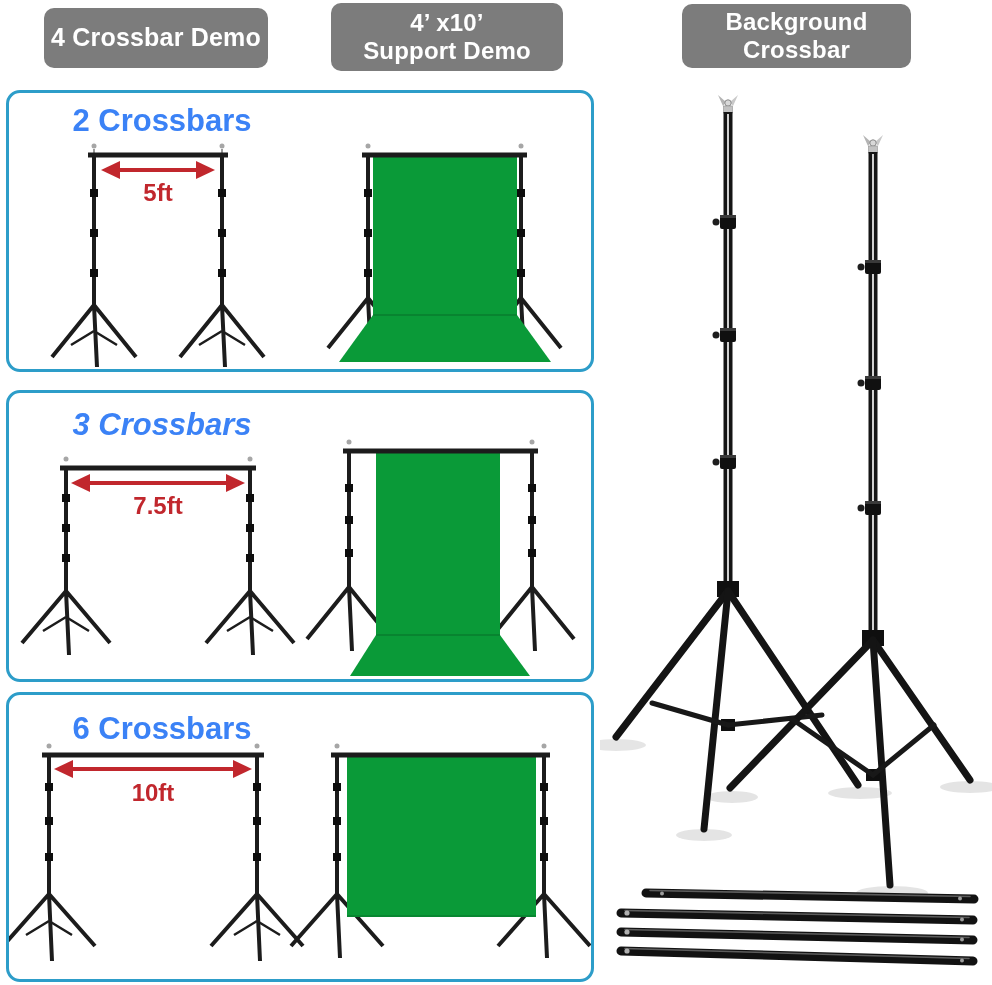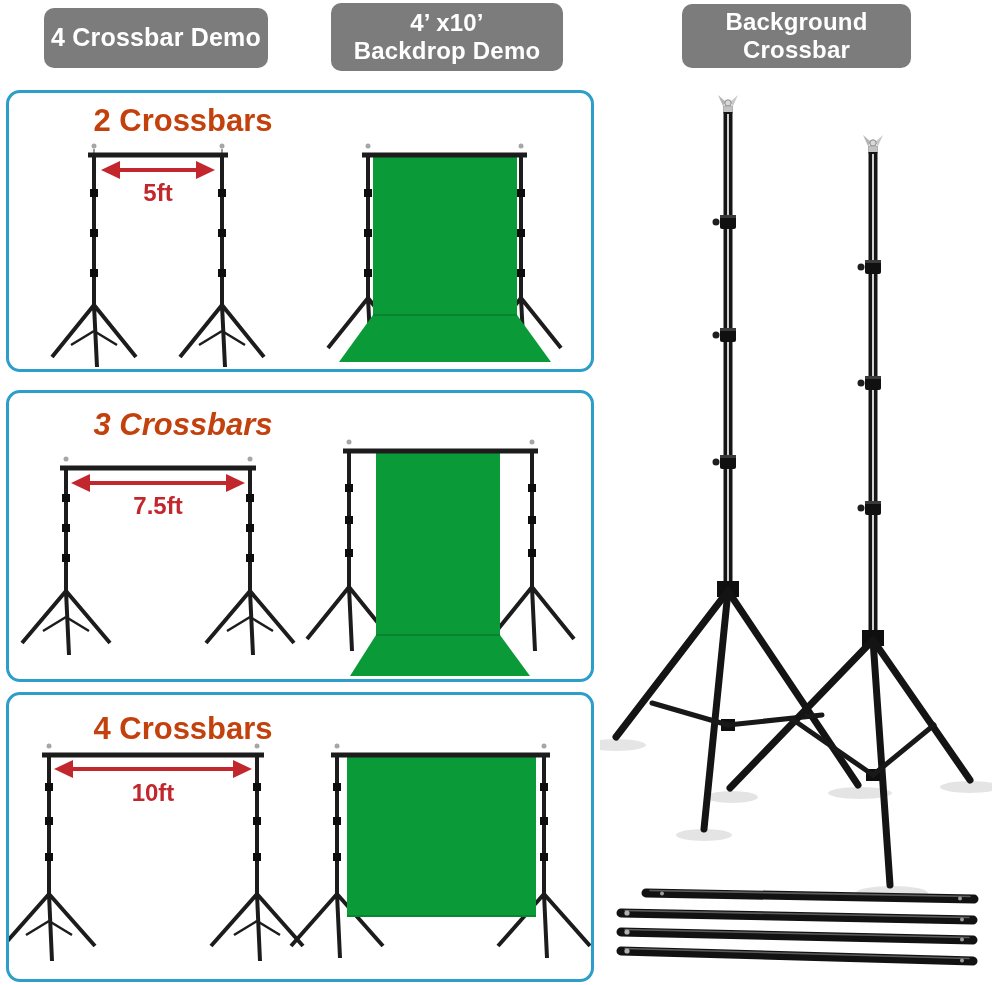--- a/index.html
+++ b/index.html
@@ -18,22 +18,22 @@
   .b3{left:682px;top:4px;width:229px;height:64px;font-size:24px;}
   
   .panel{
     position:absolute;left:6px;width:588px;background:#ffffff;
     border:3px solid #2d9dc9;border-radius:14px;box-sizing:border-box;
   }
   .p1{top:90px;height:282px;}
   .p2{top:390px;height:292px;}
   .p3{top:692px;height:290px;}
   .panel-title{
-    position:absolute;margin:0;left:24px;width:300px;text-align:center;
-    font-size:31px;font-weight:600;color:#c2410c;
+    position:absolute;margin:0;left:3px;width:300px;text-align:center;
+    font-size:31px;font-weight:600;color:#3b82f6;
   }
   .p1 .panel-title{top:10px;}
   .p2 .panel-title{top:14px;font-style:italic;}
   .p3 .panel-title{top:16px;}
   .panel svg.art{position:absolute;left:0;top:0;width:582px;}
   .p1 svg.art{height:276px;}
   .p2 svg.art{height:286px;}
   .p3 svg.art{height:284px;}
   svg text{font-family:"Liberation Sans",sans-serif;}
   .measure{font-size:24px;font-weight:700;fill:#c1272d;}
@@ -43,21 +43,21 @@
 </head>
 <body>
 
 <div class="canvas">
 
   <div class="hdr-btn b1">
     <span>4 Crossbar Demo</span>
   </div>
   <div class="hdr-btn b2">
     <span>4’ x10’</span>
-    <span>Backdrop Demo</span>
+    <span>Support Demo</span>
   </div>
   <div class="hdr-btn b3">
     <span>Background</span>
     <span>Crossbar</span>
   </div>
 
   <section class="panel p1">
     <h2 class="panel-title">2 Crossbars</h2>
     <svg class="art" viewBox="0 0 582 276" preserveAspectRatio="none">
 
@@ -154,21 +154,21 @@
           <rect x="367" y="58" width="124" height="184" fill="#0a9a38"></rect>
           <polygon points="367,242 491,242 521,283 341,283" fill="#0a9a38"></polygon>
           <line x1="367" y1="242" x2="491" y2="242" stroke="rgba(0,0,0,0.14)" stroke-width="2"></line>
         </g>
         <line x1="334" y1="58" x2="529" y2="58" stroke-width="5"></line>
       </g>
     </svg>
   </section>
 
   <section class="panel p3">
-    <h2 class="panel-title">4 Crossbars</h2>
+    <h2 class="panel-title">6 Crossbars</h2>
     <svg class="art" viewBox="0 0 582 284" preserveAspectRatio="none">
       <g stroke="#1c1c1c" stroke-width="4" fill="none">
         <circle cx="40" cy="51" r="2.5" fill="#a6a6a6" stroke="none"></circle>
         <circle cx="248" cy="51" r="2.5" fill="#a6a6a6" stroke="none"></circle>
         <line x1="40" y1="60" x2="40" y2="199"></line>
         <line x1="248" y1="60" x2="248" y2="199"></line>
         <rect x="36" y="88" width="8" height="8" fill="#0d0d0d" stroke="none"></rect>
         <rect x="36" y="122" width="8" height="8" fill="#0d0d0d" stroke="none"></rect>
         <rect x="36" y="158" width="8" height="8" fill="#0d0d0d" stroke="none"></rect>
         <rect x="244" y="88" width="8" height="8" fill="#0d0d0d" stroke="none"></rect>

